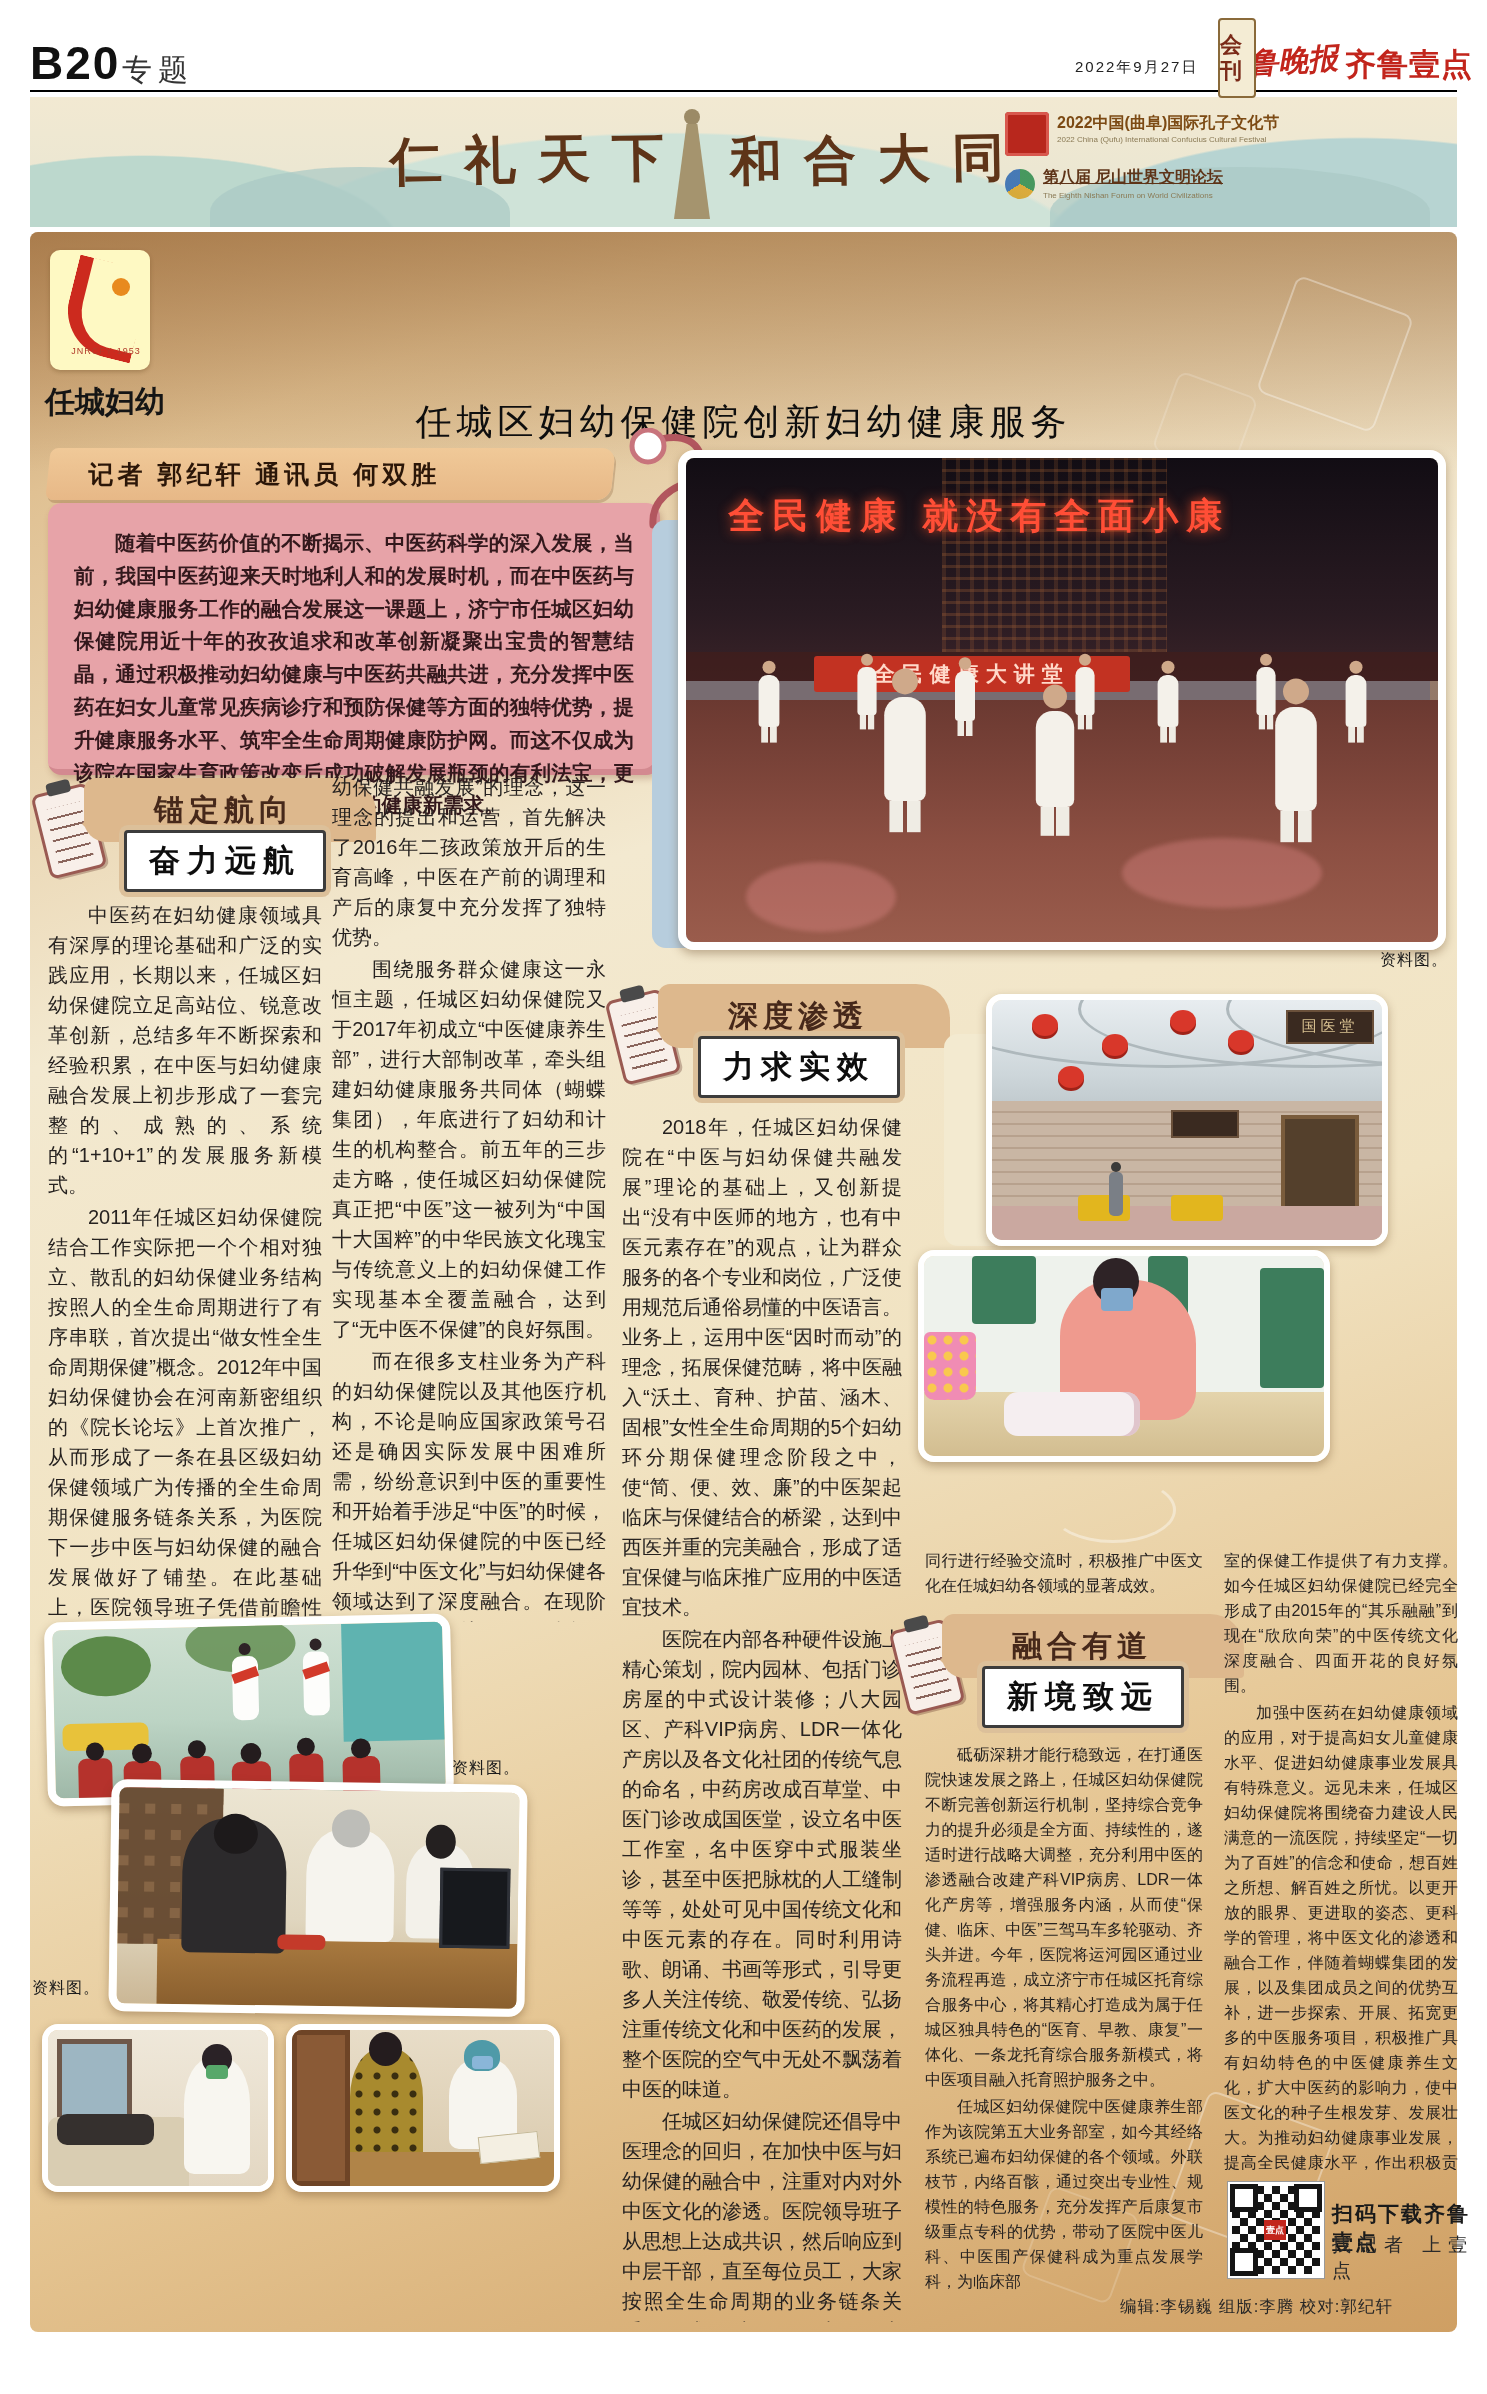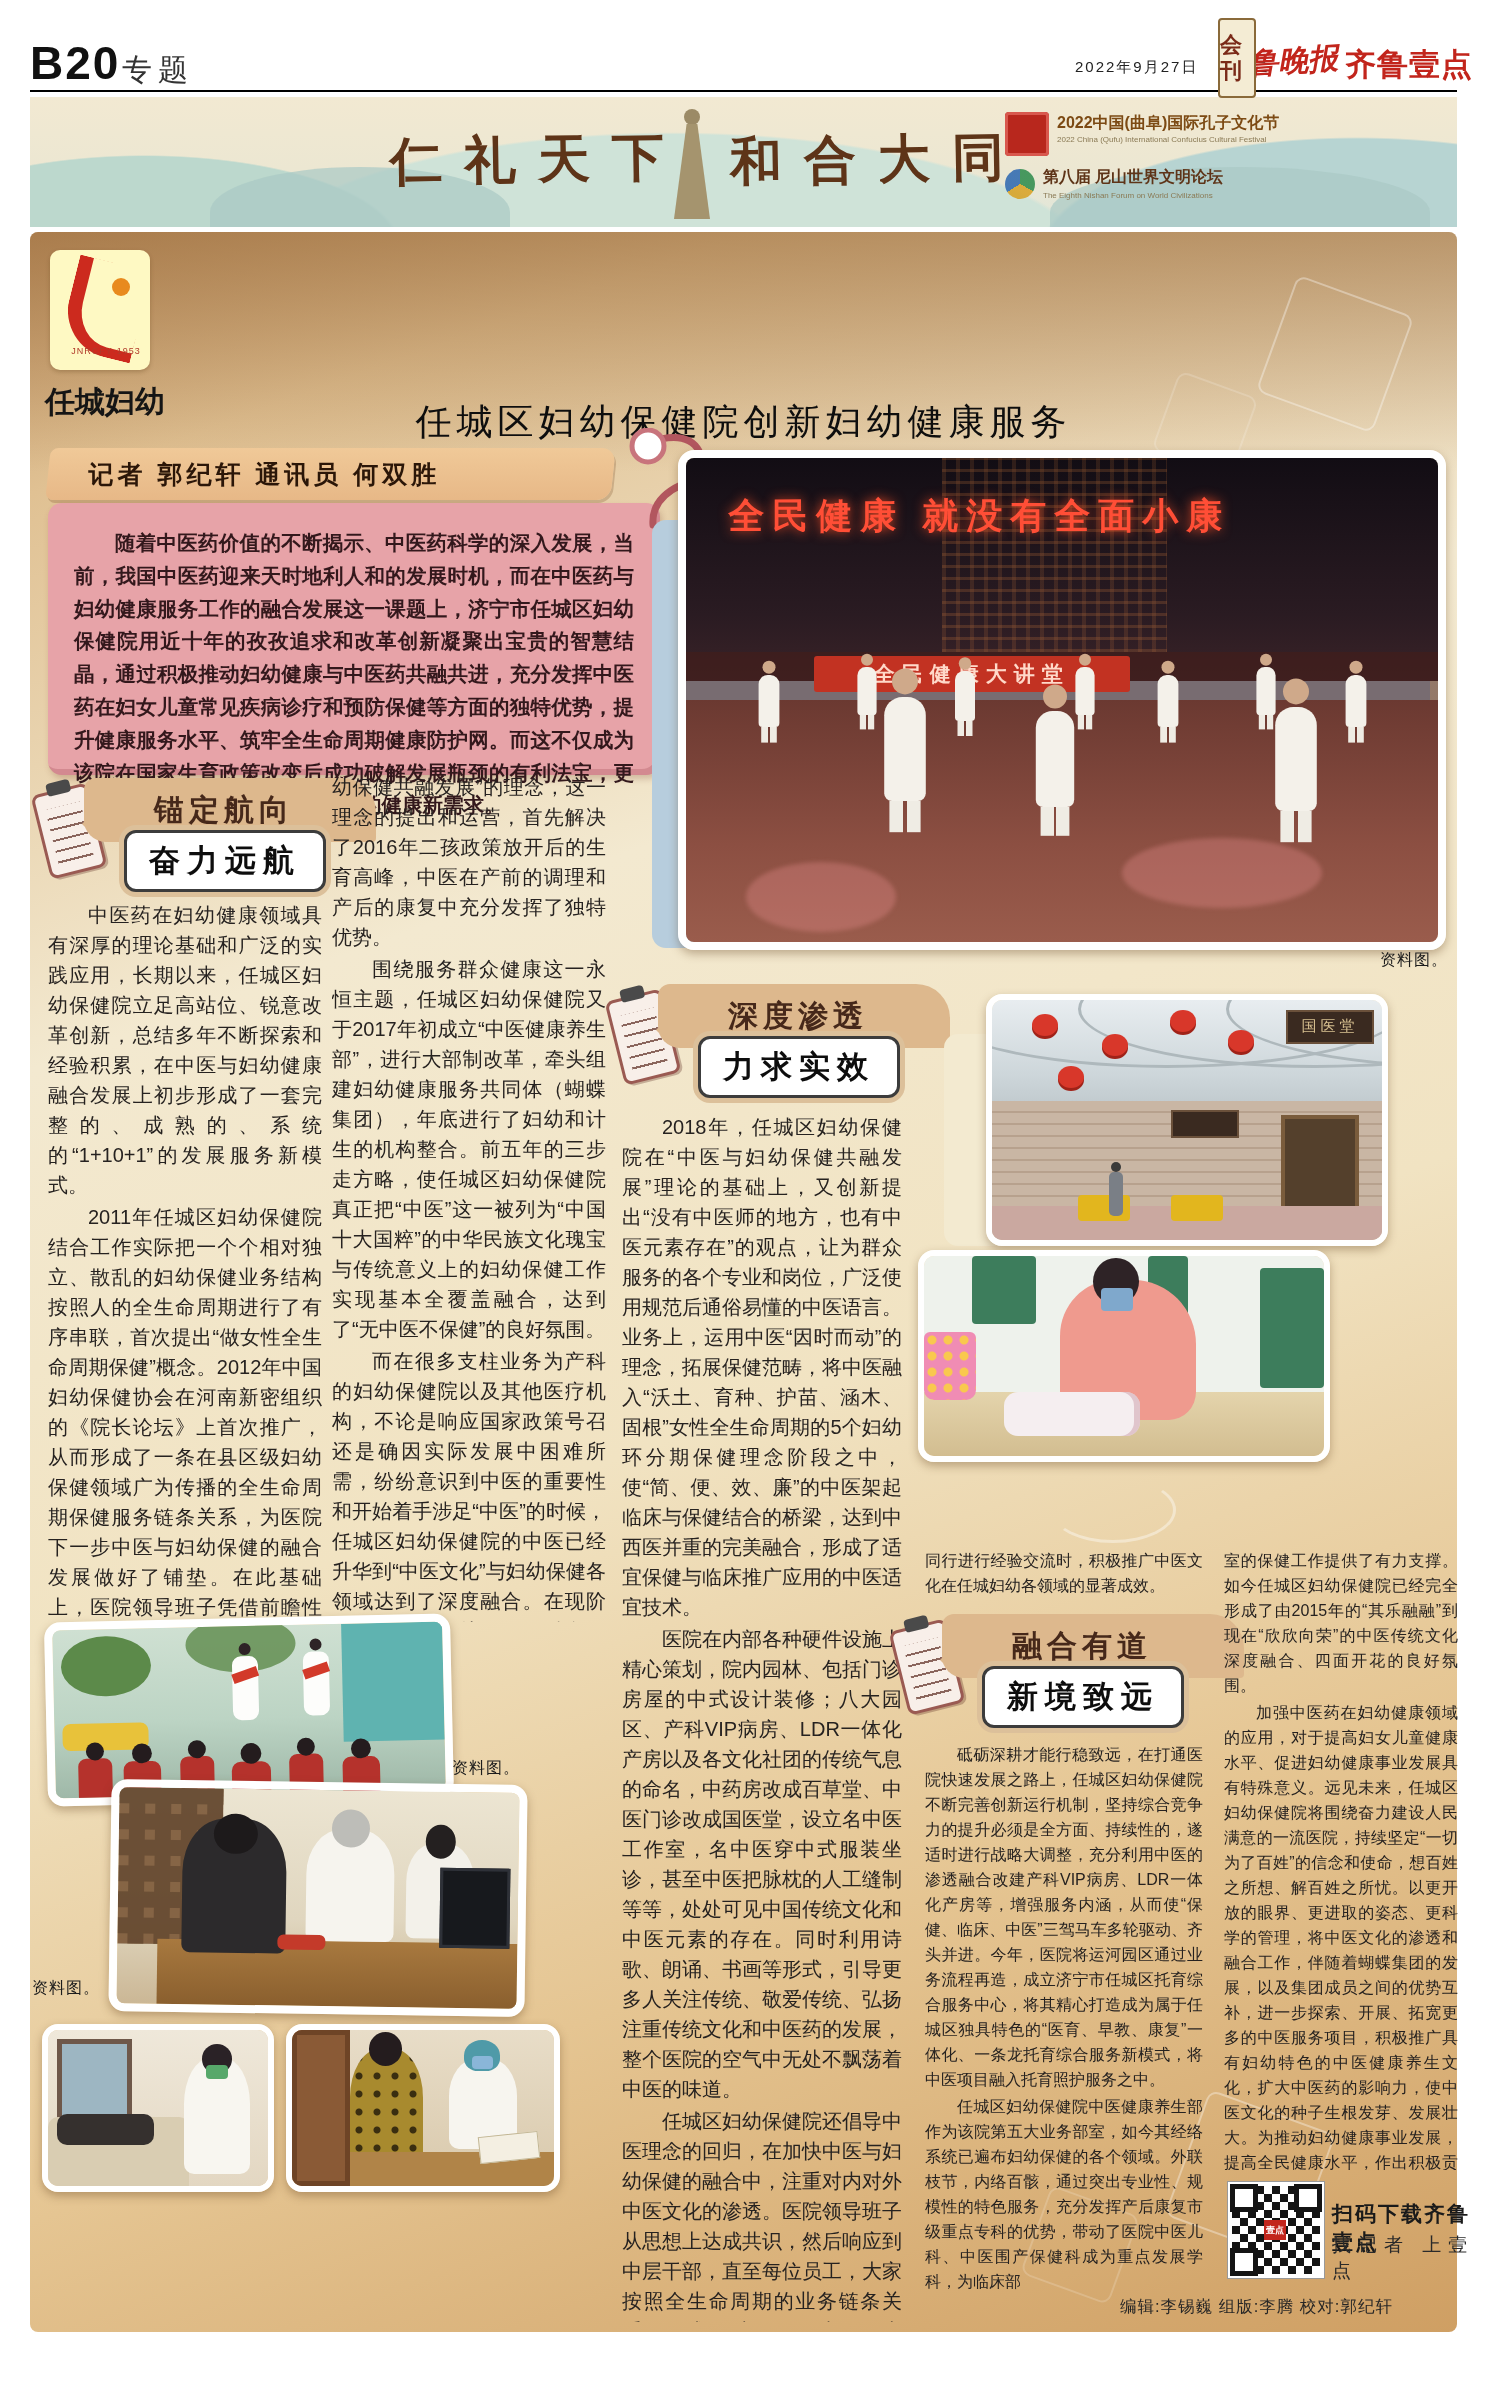--- a/index.html
+++ b/index.html
@@ -31,21 +31,21 @@
   .statue .body{position:absolute;left:2px;top:15px;width:36px;height:95px;background:#a5946e;
       clip-path:polygon(35% 0,65% 0,100% 100%,0 100%);}
   .fest{position:absolute;left:975px;top:10px;width:235px;}
   .fest-seal{position:absolute;left:0;top:5px;width:44px;height:44px;background:#b8271d;border-radius:4px;
       box-shadow:inset 0 0 0 3px #d8584e;}
   .fest-line1{position:absolute;left:52px;top:6px;font-size:16px;font-weight:bold;color:#7c4a14;white-space:nowrap;}
   .fest-line1en{position:absolute;left:52px;top:28px;font-size:8px;color:#8a7a55;white-space:nowrap;}
   .fest-logo2{position:absolute;left:0;top:62px;width:30px;height:30px;border-radius:50%;
       background:conic-gradient(#2a8a4a 0 33%,#d8a020 0 66%,#2a66b0 0);opacity:.85;}
   .fest-line2{position:absolute;left:38px;top:60px;font-size:16px;font-weight:bold;color:#5e3418;
-      font-family:"Liberation Serif",serif;white-space:nowrap;}
+      font-family:"Liberation Serif",serif;white-space:nowrap;text-decoration:underline;}
   .fest-line2en{position:absolute;left:38px;top:84px;font-size:8px;color:#8a7a55;white-space:nowrap;}
   .fest-huikan{position:absolute;left:1218px;top:18px;width:34px;height:76px;background:#f4ecd4;
       border:2px solid #8a6a3a;border-radius:4px;display:flex;flex-direction:column;align-items:center;
       justify-content:center;font-size:22px;font-weight:bold;color:#7a2a18;line-height:1.2;
       font-family:"Liberation Serif",serif;}
 
   
   .card{left:30px;top:232px;width:1427px;height:2100px;border-radius:8px;overflow:hidden;
      background:linear-gradient(160deg,#c49a6a 0%,#e0c193 10%,#f3e9d0 32%,#f1e3c2 55%,#e5c592 76%,#cf9f63 100%);}
   .card-topband{position:absolute;left:0;top:0;width:100%;height:240px;
@@ -114,21 +114,21 @@
   .clipicon::before{content:"";position:absolute;top:-11px;left:50%;transform:translateX(-50%);
       width:24px;height:13px;background:#4a4a4a;border-radius:4px;}
   .clipicon::after{content:"";position:absolute;left:8px;right:8px;top:14px;bottom:10px;
       background:repeating-linear-gradient(180deg,transparent 0 9px,#8a655c 9px 11px);}
   .bubble{position:absolute;left:44px;top:0;width:252px;height:64px;background:#ddb88d;
       border-radius:12px 34px 4px 22px;padding-left:40px;}
   .bubble::after{content:"";position:absolute;left:-14px;bottom:6px;border:12px solid transparent;
       border-right-color:#ddb88d;}
   .bubble span{display:block;padding:12px 0 0 30px;font-size:30px;font-weight:bold;color:#46281a;letter-spacing:5px;}
   .whitebox{position:absolute;left:84px;top:52px;min-width:196px;background:#fff;border:3px solid #3c3c3c;
-      border-radius:12px;box-shadow:0 0 0 5px #dcc09a;text-align:center;}
+      border-radius:4px;box-shadow:0 0 0 5px #dcc09a;text-align:center;}
   .whitebox span{display:block;padding:7px 18px;font-size:31px;font-weight:bold;color:#0d0d0d;letter-spacing:7px;}
 
   
   .col{font-size:20px;line-height:30px;color:#262220;text-align:justify;overflow:hidden;}
   .col p{margin:0 0 2px 0;text-indent:2em;}
   .col p.cont{text-indent:0;}
   .small{font-size:16px;line-height:25px;}
 
   
   .cor-glass{position:absolute;left:0;top:0;width:100%;height:52%;

